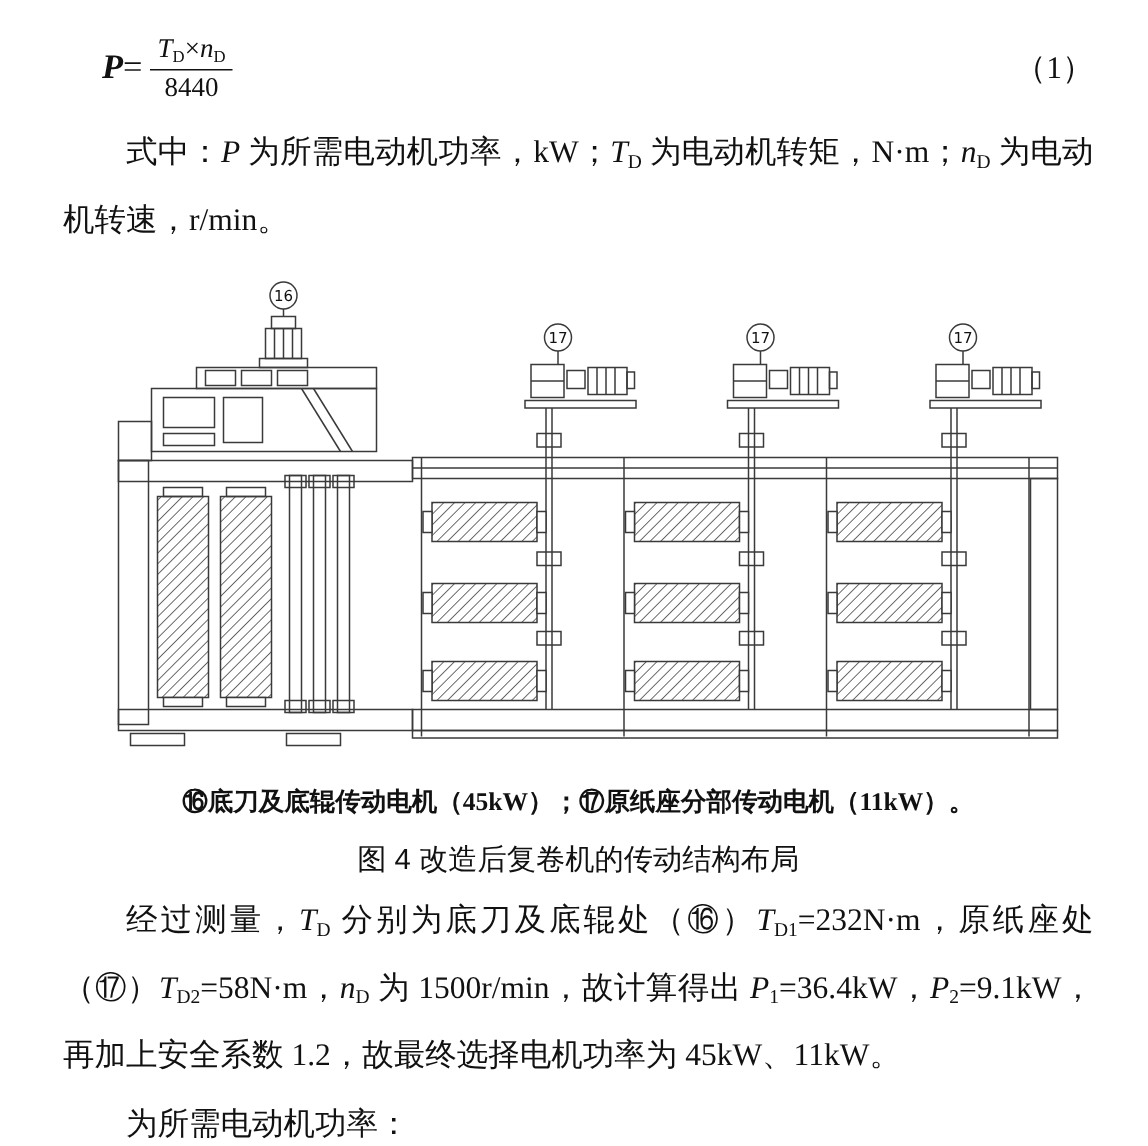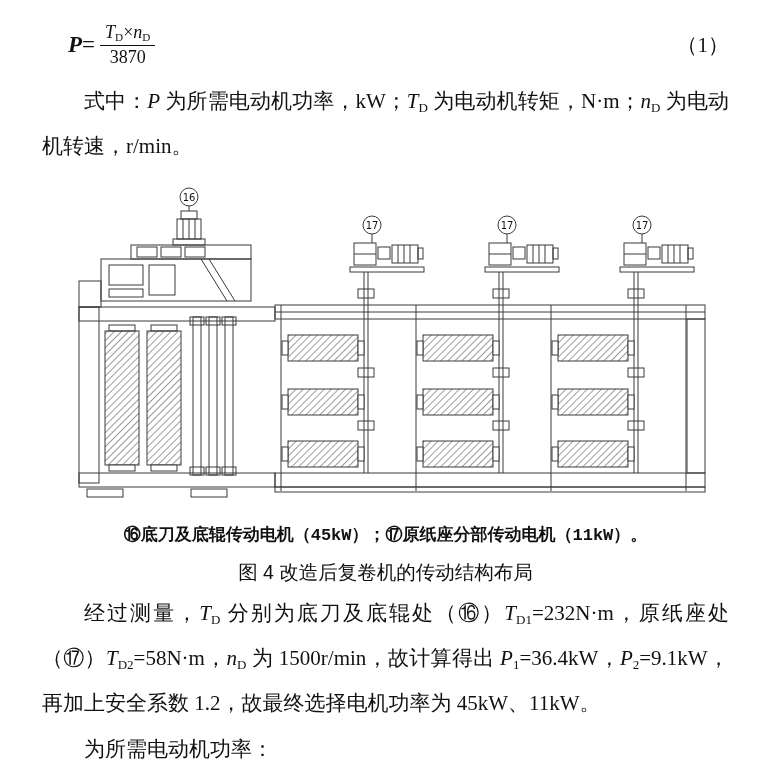--- a/index.html
+++ b/index.html
@@ -21,33 +21,33 @@
   .var{font-style:italic;}
   .sub{font-size:0.62em;vertical-align:-0.30em;letter-spacing:0;}
 
   
   figure{margin:20px 0 0;}
   svg.diagram{display:block;margin:2px auto 0;}
   .diagram rect,.diagram line,.diagram circle,.diagram path{fill:none;stroke:#3a3a3a;stroke-width:1;}
   .diagram .hatch{fill:url(#hatch);}
   .diagram .wfill{fill:#ffffff;}
   .diagram text{fill:#111;stroke:none;font:10px "DejaVu Sans",sans-serif;text-anchor:middle;}
-  .caption{font-family:Liberation Mono, monospace;font-weight:700;font-size:17px;text-align:center;margin-top:8px;}
+  .caption{font-family:Liberation Serif, serif;font-weight:700;font-size:17px;text-align:center;margin-top:8px;}
   .figtitle{font-family:"Liberation Sans","DejaVu Sans",sans-serif;font-weight:400;font-size:19.5px;text-align:center;margin-top:13px;}
 </style>
 </head>
 <body>
 
 <div class="page">
 
   <div class="formula-row">
     <span class="flhs"><span class="var">P</span><span>=</span></span>
     <span class="frac">
       <span class="num"><span class="var">T</span><span class="sub">D</span><span>×</span><span class="var">n</span><span class="sub">D</span></span>
-      <span class="den">3870</span>
+      <span class="den">8440</span>
     </span>
     <span class="eqnum">（1）</span>
   </div>
 
   <p class="body"><span>式中：</span><span class="var">P</span><span> 为所需电动机功率，kW；</span><span class="var">T</span><span class="sub">D</span><span> 为电动机转矩，N·m；</span><span class="var">n</span><span class="sub">D</span><span> 为电动机转速，r/min。</span></p>
 
   <figure>
     <svg class="diagram" width="690" height="330" viewBox="0 0 690 330">
       <defs>
         <pattern id="hatch" patternUnits="userSpaceOnUse" width="5" height="5" patternTransform="rotate(45)">

